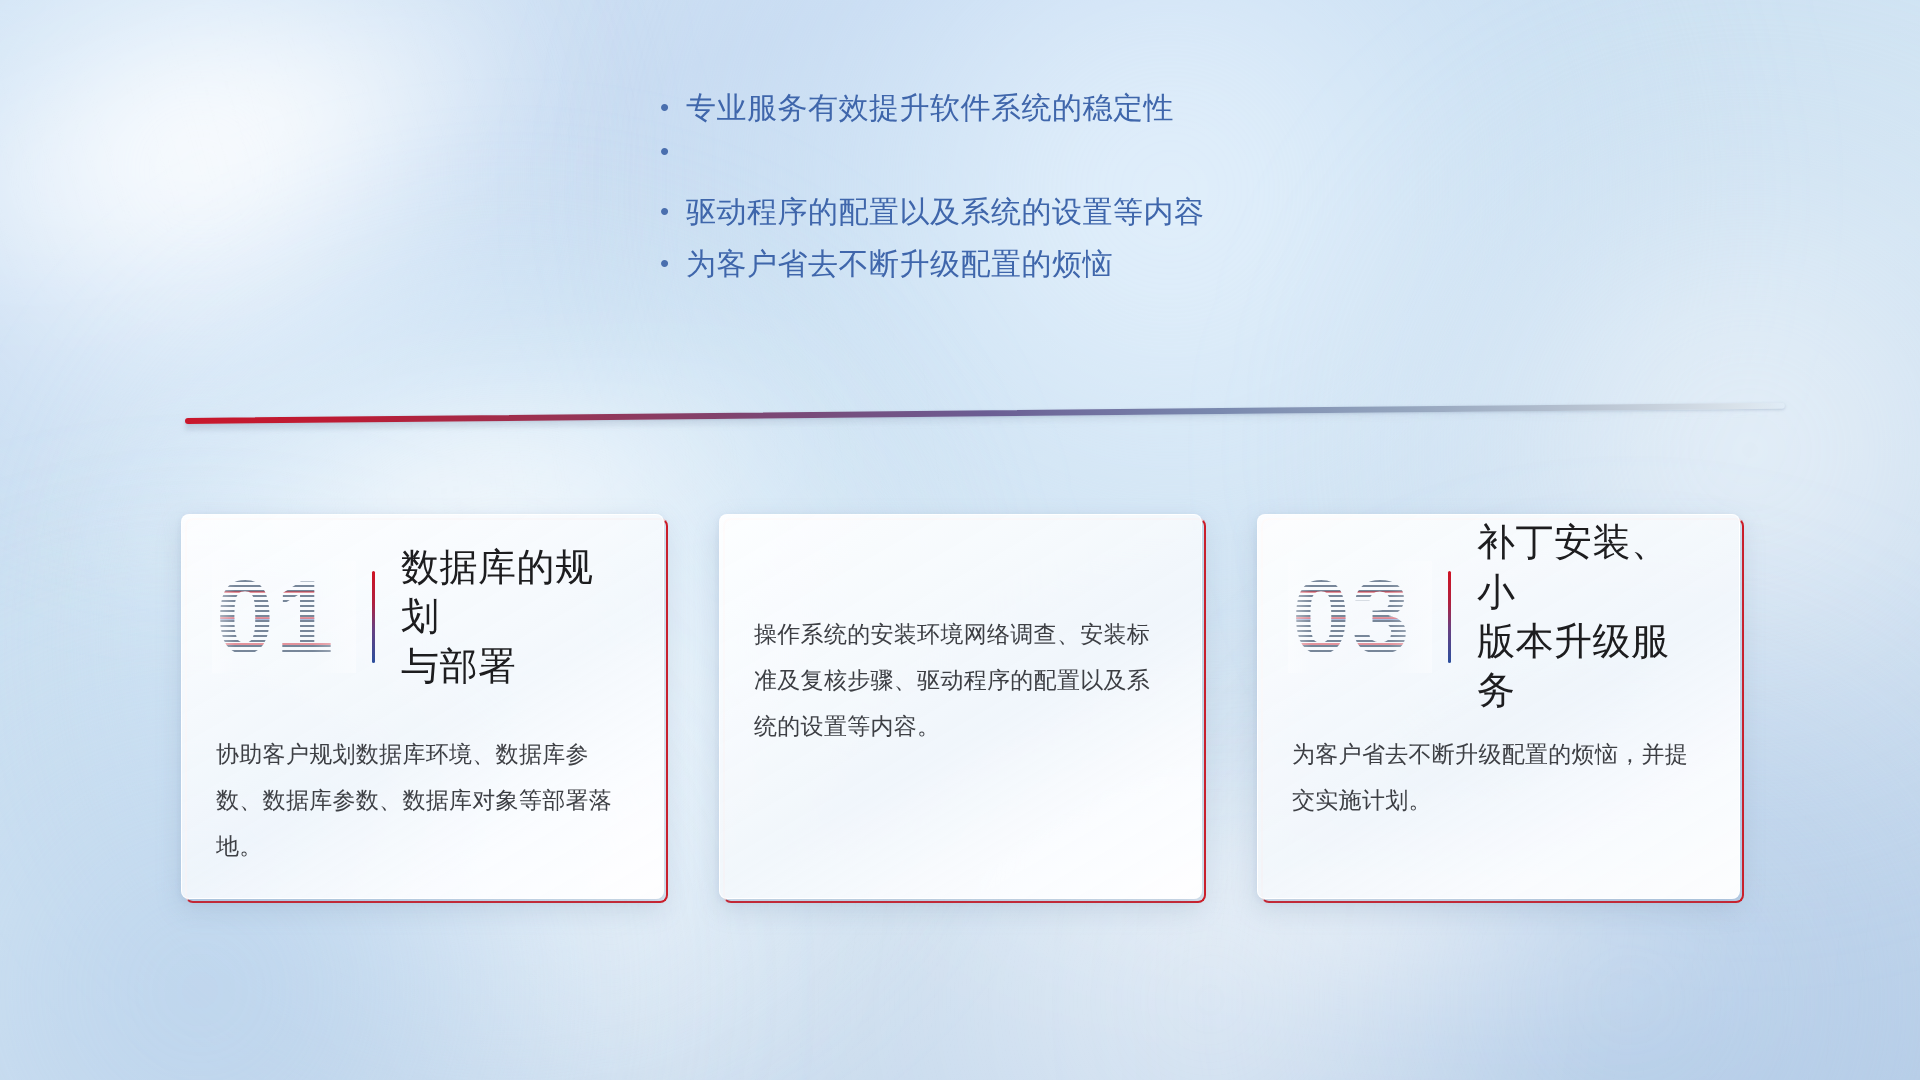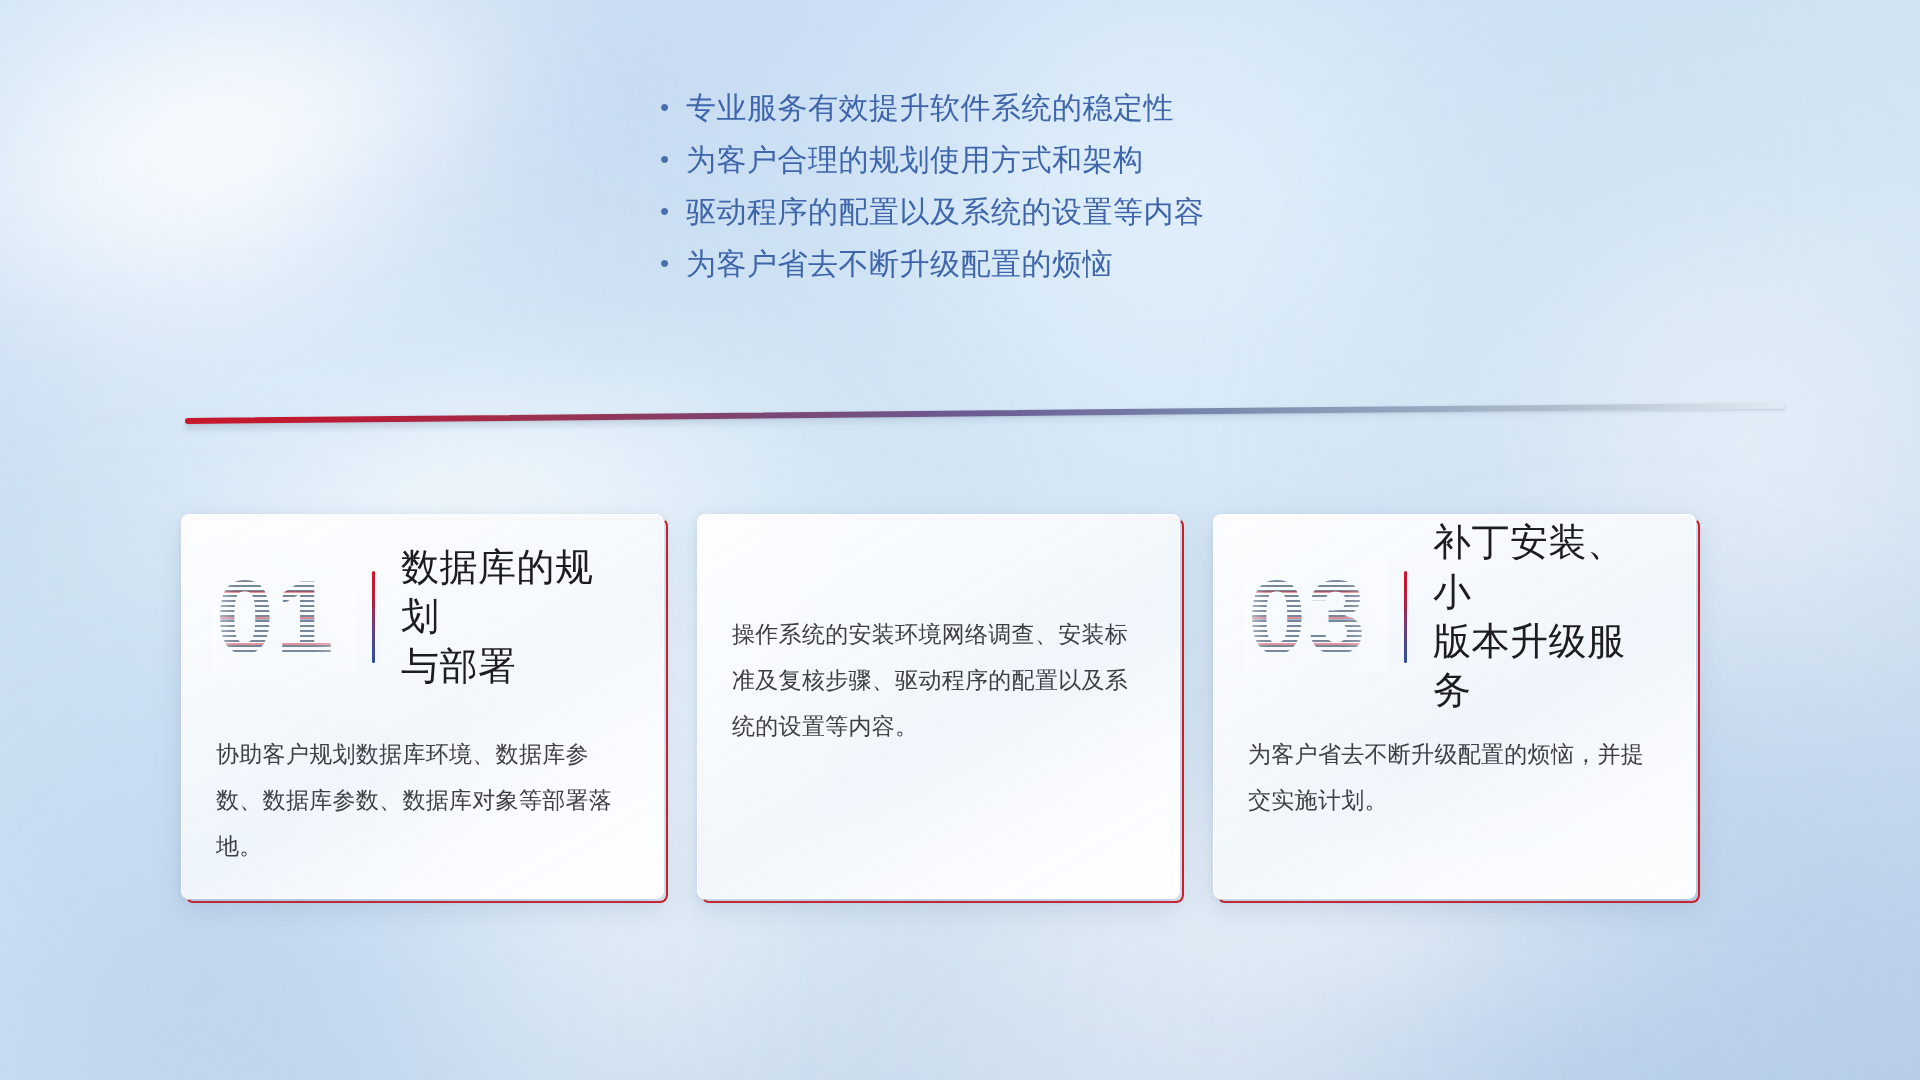--- a/index.html
+++ b/index.html
@@ -71,21 +71,21 @@
   }
   .divider-shadow{
     position:absolute; left:0; top:7px; width:1600px; height:5px;
     transform:rotate(-0.55deg); transform-origin:left center;
     background:linear-gradient(90deg,rgba(160,175,195,.45),rgba(170,185,205,.28),rgba(190,205,220,0));
     filter:blur(2.5px);
   }
 
   
   .cards { position:absolute; left:185px; top:518px; width:1560px;
-           display:flex; gap:33px; }
+           display:flex; gap:55px; }
   .card {
     position:relative; width:483px; height:385px;
     border-radius:8px;
   }
   .card-accent{
     position:absolute; inset:0;
     border-radius:8px;
     border:2px solid #d5151f;
     border-top-color:#f4c9c9;
     border-left-color:#f0cfcf;
@@ -180,21 +180,20 @@
 
 <div id="stage">
 
   <div class="bullets">
     <div class="bullet-row">
       <span class="bullet-dot">•</span>
       <span class="bullet-text">专业服务有效提升软件系统的稳定性</span>
     </div>
     <div class="bullet-row">
       <span class="bullet-dot">•</span>
-      <span class="bullet-text">为客户合理的规划使用方式和架构</span>
     </div>
     <div class="bullet-row">
       <span class="bullet-dot">•</span>
       <span class="bullet-text">驱动程序的配置以及系统的设置等内容</span>
     </div>
     <div class="bullet-row">
       <span class="bullet-dot">•</span>
       <span class="bullet-text">为客户省去不断升级配置的烦恼</span>
     </div>
   </div>

